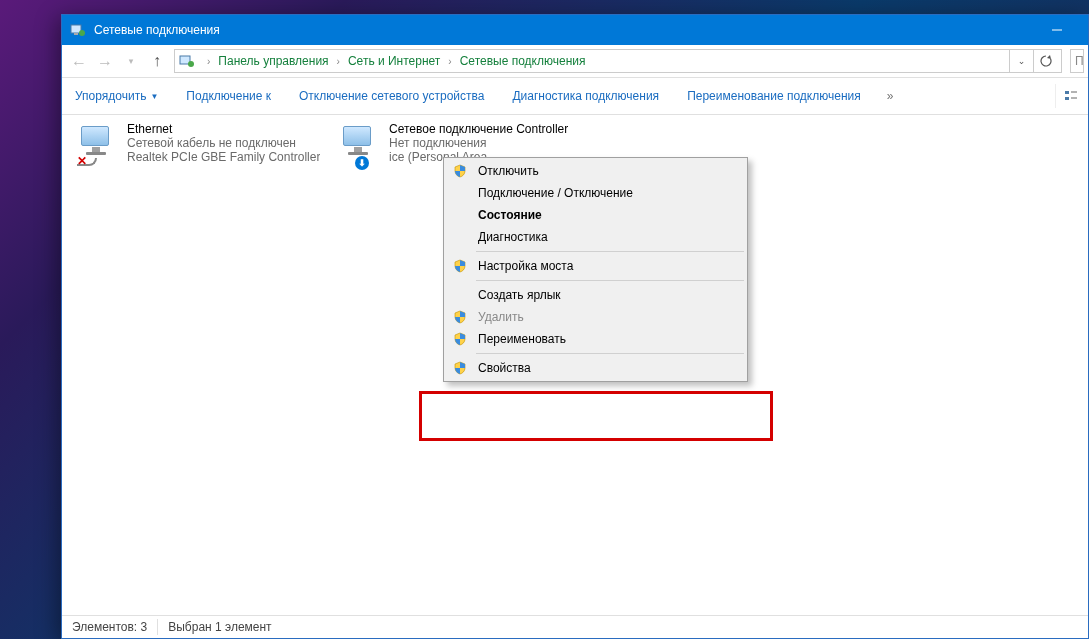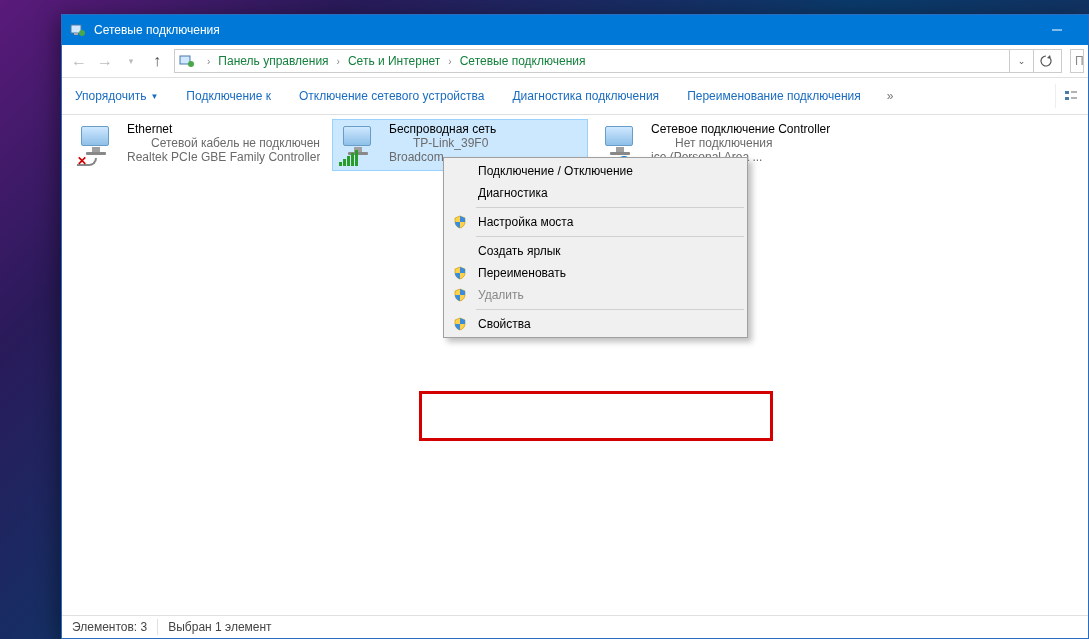--- a/index.html
+++ b/index.html
@@ -187,21 +187,21 @@
   }
   .signal span { width:3px; background:#2a9c2a; display:block; }
   .signal span:nth-child(1){height:4px;}
   .signal span:nth-child(2){height:7px;}
   .signal span:nth-child(3){height:10px;}
   .signal span:nth-child(4){height:13px;}
   .signal span:nth-child(5){height:16px;}
 
   .conn-text { min-width:0; overflow:hidden; }
   .conn-name { color:#000; white-space:nowrap; }
-  .conn-status { color:#6a6a6a; white-space:nowrap;margin-left:24px; }
+  .conn-status { color:#6a6a6a; white-space:nowrap; }
   .conn-device { color:#6a6a6a; white-space:nowrap; overflow:hidden; text-overflow:ellipsis; }
 
   
   .context-menu {
     position: absolute;
     top: 42px;
     left: 381px;
     width: 305px;
     background: #f0f0f0;
     border: 1px solid #a0a0a0;
@@ -338,116 +338,116 @@
             <div class="monitor"></div>
             <div class="cable"></div>
             <div class="status-badge status-x">✕</div>
           </div>
           <div class="conn-text">
             <div class="conn-name">Ethernet</div>
             <div class="conn-status">Сетевой кабель не подключен</div>
             <div class="conn-device">Realtek PCIe GBE Family Controller</div>
           </div>
         </div>
-        <div class="conn-item selected">
-          <div class="conn-icon">
-            <div class="monitor"></div>
-            <div class="signal">
-              <span></span>
-              <span></span>
-              <span></span>
-              <span></span>
-              <span></span>
-            </div>
-          </div>
-          <div class="conn-text">
-            <div class="conn-name">Беспроводная сеть</div>
-            <div class="conn-status">TP-Link_39F0</div>
-            <div class="conn-device">Broadcom</div>
-          </div>
-        </div>
         <div class="conn-item">
           <div class="conn-icon">
             <div class="monitor"></div>
             <div class="status-badge status-bt">⬇</div>
           </div>
           <div class="conn-text">
             <div class="conn-name">Сетевое подключение Controller</div>
             <div class="conn-status">Нет подключения</div>
             <div class="conn-device">ice (Personal Area ...</div>
           </div>
         </div>
       </div>
 
     <div class="context-menu" id="ctx">
-        <div class="menu-row">
-          <div class="menu-icon-col"></div>
-          <div class="menu-label">Подключение / Отключение</div>
-        </div>
-        <div class="menu-row">
-          <div class="menu-icon-col"></div>
-          <div class="menu-label">Диагностика</div>
-        </div>
-        <div class="menu-sep"></div>
         <div class="menu-row">
           <div class="menu-icon-col">
             <span class="shield">
               <svg viewBox="0 0 14 14">
                 <path d="M7 1 L12 3 V7 C12 10 9.5 12.5 7 13 C4.5 12.5 2 10 2 7 V3 Z" fill="#ffd24a" stroke="#c09000" stroke-width="0.6"></path>
                 <path d="M7 1 L12 3 V7 L7 7 Z" fill="#3a8cde"></path>
                 <path d="M7 7 L2 7 V3 L7 1 Z" fill="#3a8cde" opacity="0"></path>
                 <path d="M2 7 L7 7 L7 13 C4.5 12.5 2 10 2 7 Z" fill="#3a8cde"></path>
               </svg>
             </span>
           </div>
-          <div class="menu-label">Настройка моста</div>
+          <div class="menu-label">Отключить</div>
+        </div>
+        <div class="menu-row">
+          <div class="menu-icon-col"></div>
+          <div class="menu-label">Подключение / Отключение</div>
+        </div>
+        <div class="menu-row bold">
+          <div class="menu-icon-col"></div>
+          <div class="menu-label">Состояние</div>
+        </div>
+        <div class="menu-row">
+          <div class="menu-icon-col"></div>
+          <div class="menu-label">Диагностика</div>
         </div>
         <div class="menu-sep"></div>
-        <div class="menu-row">
-          <div class="menu-icon-col"></div>
-          <div class="menu-label">Создать ярлык</div>
-        </div>
         <div class="menu-row">
           <div class="menu-icon-col">
             <span class="shield">
               <svg viewBox="0 0 14 14">
                 <path d="M7 1 L12 3 V7 C12 10 9.5 12.5 7 13 C4.5 12.5 2 10 2 7 V3 Z" fill="#ffd24a" stroke="#c09000" stroke-width="0.6"></path>
                 <path d="M7 1 L12 3 V7 L7 7 Z" fill="#3a8cde"></path>
                 <path d="M7 7 L2 7 V3 L7 1 Z" fill="#3a8cde" opacity="0"></path>
                 <path d="M2 7 L7 7 L7 13 C4.5 12.5 2 10 2 7 Z" fill="#3a8cde"></path>
               </svg>
             </span>
           </div>
-          <div class="menu-label">Переименовать</div>
+          <div class="menu-label">Настройка моста</div>
+        </div>
+        <div class="menu-sep"></div>
+        <div class="menu-row">
+          <div class="menu-icon-col"></div>
+          <div class="menu-label">Создать ярлык</div>
         </div>
         <div class="menu-row disabled">
           <div class="menu-icon-col">
             <span class="shield">
               <svg viewBox="0 0 14 14">
                 <path d="M7 1 L12 3 V7 C12 10 9.5 12.5 7 13 C4.5 12.5 2 10 2 7 V3 Z" fill="#ffd24a" stroke="#c09000" stroke-width="0.6"></path>
                 <path d="M7 1 L12 3 V7 L7 7 Z" fill="#3a8cde"></path>
                 <path d="M7 7 L2 7 V3 L7 1 Z" fill="#3a8cde" opacity="0"></path>
                 <path d="M2 7 L7 7 L7 13 C4.5 12.5 2 10 2 7 Z" fill="#3a8cde"></path>
               </svg>
             </span>
           </div>
           <div class="menu-label">Удалить</div>
         </div>
-        <div class="menu-sep"></div>
         <div class="menu-row">
           <div class="menu-icon-col">
             <span class="shield">
               <svg viewBox="0 0 14 14">
                 <path d="M7 1 L12 3 V7 C12 10 9.5 12.5 7 13 C4.5 12.5 2 10 2 7 V3 Z" fill="#ffd24a" stroke="#c09000" stroke-width="0.6"></path>
                 <path d="M7 1 L12 3 V7 L7 7 Z" fill="#3a8cde"></path>
                 <path d="M7 7 L2 7 V3 L7 1 Z" fill="#3a8cde" opacity="0"></path>
                 <path d="M2 7 L7 7 L7 13 C4.5 12.5 2 10 2 7 Z" fill="#3a8cde"></path>
               </svg>
             </span>
           </div>
+          <div class="menu-label">Переименовать</div>
+        </div>
+        <div class="menu-sep"></div>
+        <div class="menu-row">
+          <div class="menu-icon-col">
+            <span class="shield">
+              <svg viewBox="0 0 14 14">
+                <path d="M7 1 L12 3 V7 C12 10 9.5 12.5 7 13 C4.5 12.5 2 10 2 7 V3 Z" fill="#ffd24a" stroke="#c09000" stroke-width="0.6"></path>
+                <path d="M7 1 L12 3 V7 L7 7 Z" fill="#3a8cde"></path>
+                <path d="M7 7 L2 7 V3 L7 1 Z" fill="#3a8cde" opacity="0"></path>
+                <path d="M2 7 L7 7 L7 13 C4.5 12.5 2 10 2 7 Z" fill="#3a8cde"></path>
+              </svg>
+            </span>
+          </div>
           <div class="menu-label">Свойства</div>
         </div>
       </div>
 
     <div class="red-box" style="top:276px; left:357px; width:354px; height:50px;"></div>
   </div>
 
   <div class="statusbar">
     <span>Элементов: 3</span>
     <span class="status-sep"></span>

